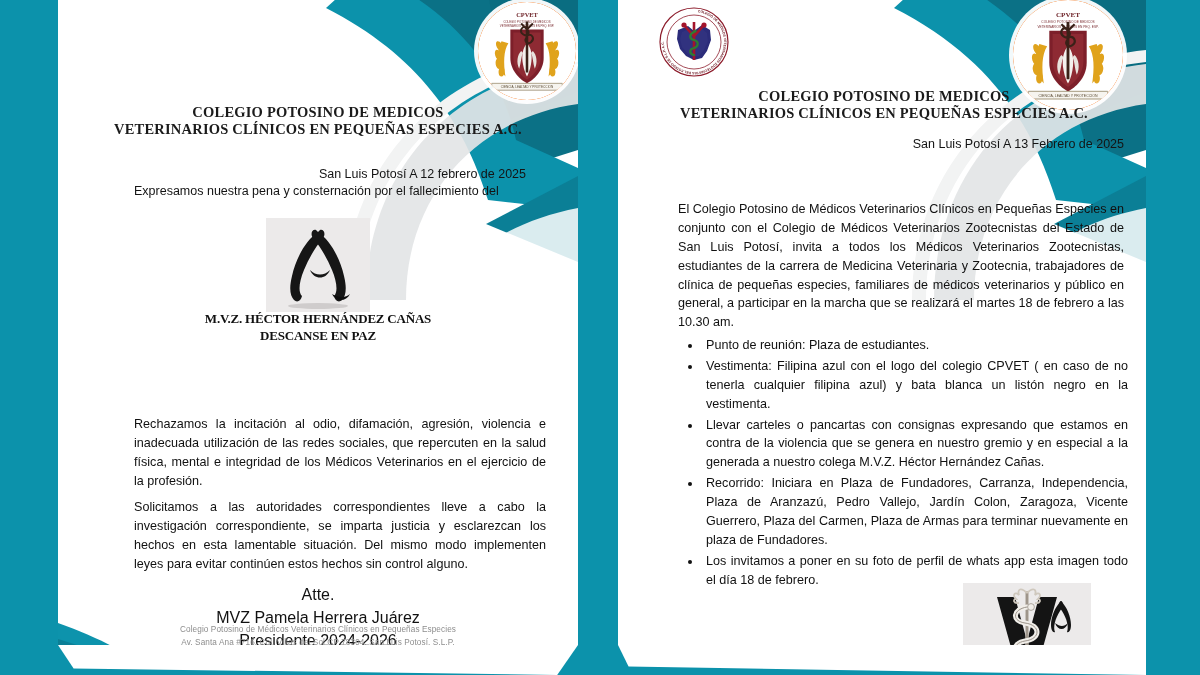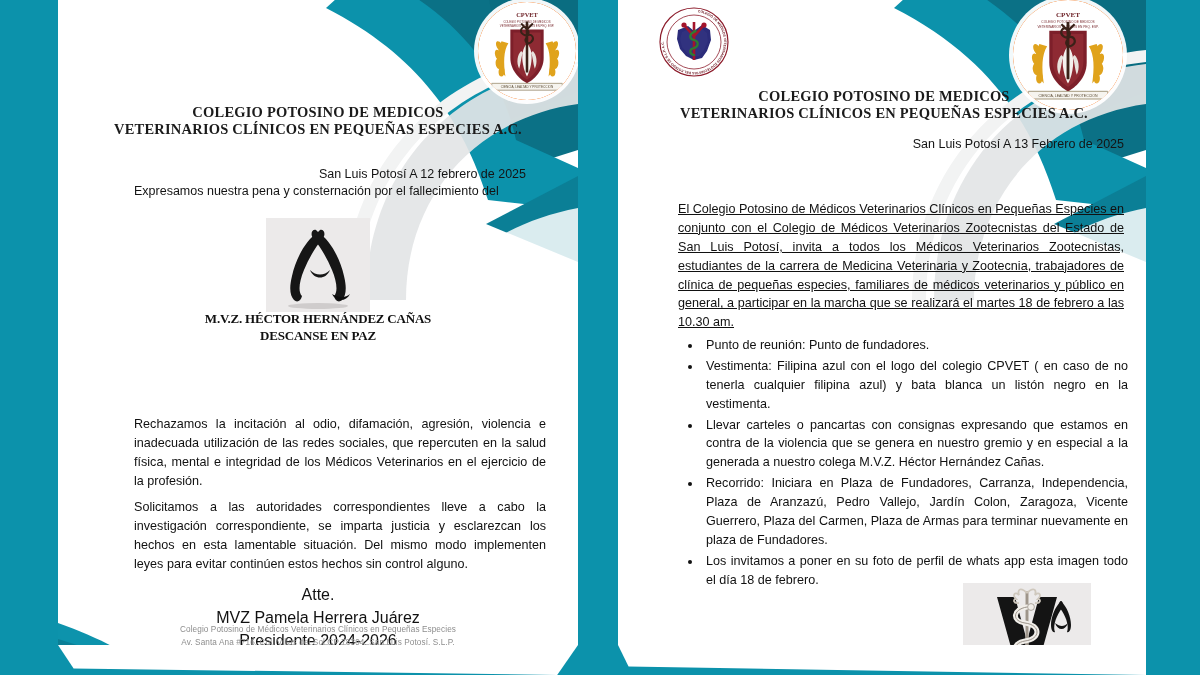--- a/index.html
+++ b/index.html
@@ -53,21 +53,21 @@
 
   .dateline{position:absolute;font-size:12.5px;color:#141414;text-align:right;}
   .doc-left .dateline{right:52px;top:167px;}
   .doc-right .dateline{right:22px;top:137px;}
 
   .lead{position:absolute;font-size:12.5px;color:#141414;line-height:1.45;}
   .doc-left .lead{left:76px;right:40px;top:182px;}
 
   .body-para{
     position:absolute;left:76px;right:34px;
-    font-size:12.6px;color:#111;line-height:1.5;text-align:justify;text-decoration:underline;
+    font-size:12.6px;color:#111;line-height:1.5;text-align:justify;
   }
   .doc-right .body-para{left:60px;right:22px;top:200px;text-align:justify;}
 
   .para-block{position:absolute;left:76px;right:32px;text-align:justify;
     font-size:12.6px;color:#111;line-height:1.5;}
   .pb1{top:360px;}
   .pb2{top:415px;}
   .pb3{top:498px;}
   .para-block p{margin:0 0 14px 0;}
 
@@ -315,21 +315,21 @@
     <div class="org-title">
       <div>COLEGIO POTOSINO DE MEDICOS</div>
       <div>VETERINARIOS CLÍNICOS EN PEQUEÑAS ESPECIES A.C.</div>
     </div>
 
     <div class="dateline">San Luis Potosí A 13 Febrero de 2025</div>
 
     <div class="body-para">El Colegio Potosino de Médicos Veterinarios Clínicos en Pequeñas Especies en conjunto con el Colegio de Médicos Veterinarios Zootecnistas del Estado de San Luis Potosí, invita a todos los Médicos Veterinarios Zootecnistas, estudiantes de la carrera de Medicina Veterinaria y Zootecnia, trabajadores de clínica de pequeñas especies, familiares de médicos veterinarios y público en general, a participar en la marcha que se realizará el martes 18 de febrero a las 10.30 am.</div>
 
     <ul class="bullets">
-      <li>Punto de reunión: Punto de fundadores.</li>
+      <li>Punto de reunión: Plaza de estudiantes.</li>
       <li>Vestimenta: Filipina azul con el logo del colegio CPVET ( en caso de no tenerla cualquier filipina azul) y bata blanca un listón negro en la vestimenta.</li>
       <li>Llevar carteles o pancartas con consignas expresando que estamos en contra de la violencia que se genera en nuestro gremio y en especial a la generada a nuestro colega M.V.Z. Héctor Hernández Cañas.</li>
       <li>Recorrido: Iniciara en Plaza de Fundadores, Carranza, Independencia, Plaza de Aranzazú, Pedro Vallejo, Jardín Colon, Zaragoza, Vicente Guerrero, Plaza del Carmen, Plaza de Armas para terminar nuevamente en plaza de Fundadores.</li>
       <li>Los invitamos a poner en su foto de perfil de whats app esta imagen todo el día 18 de febrero.</li>
     </ul>
 
     <div class="vlogo-wrap">
       <svg viewBox="0 0 128 88" xmlns="http://www.w3.org/2000/svg">
         <rect width="128" height="88" fill="#eceaea"></rect>
 

